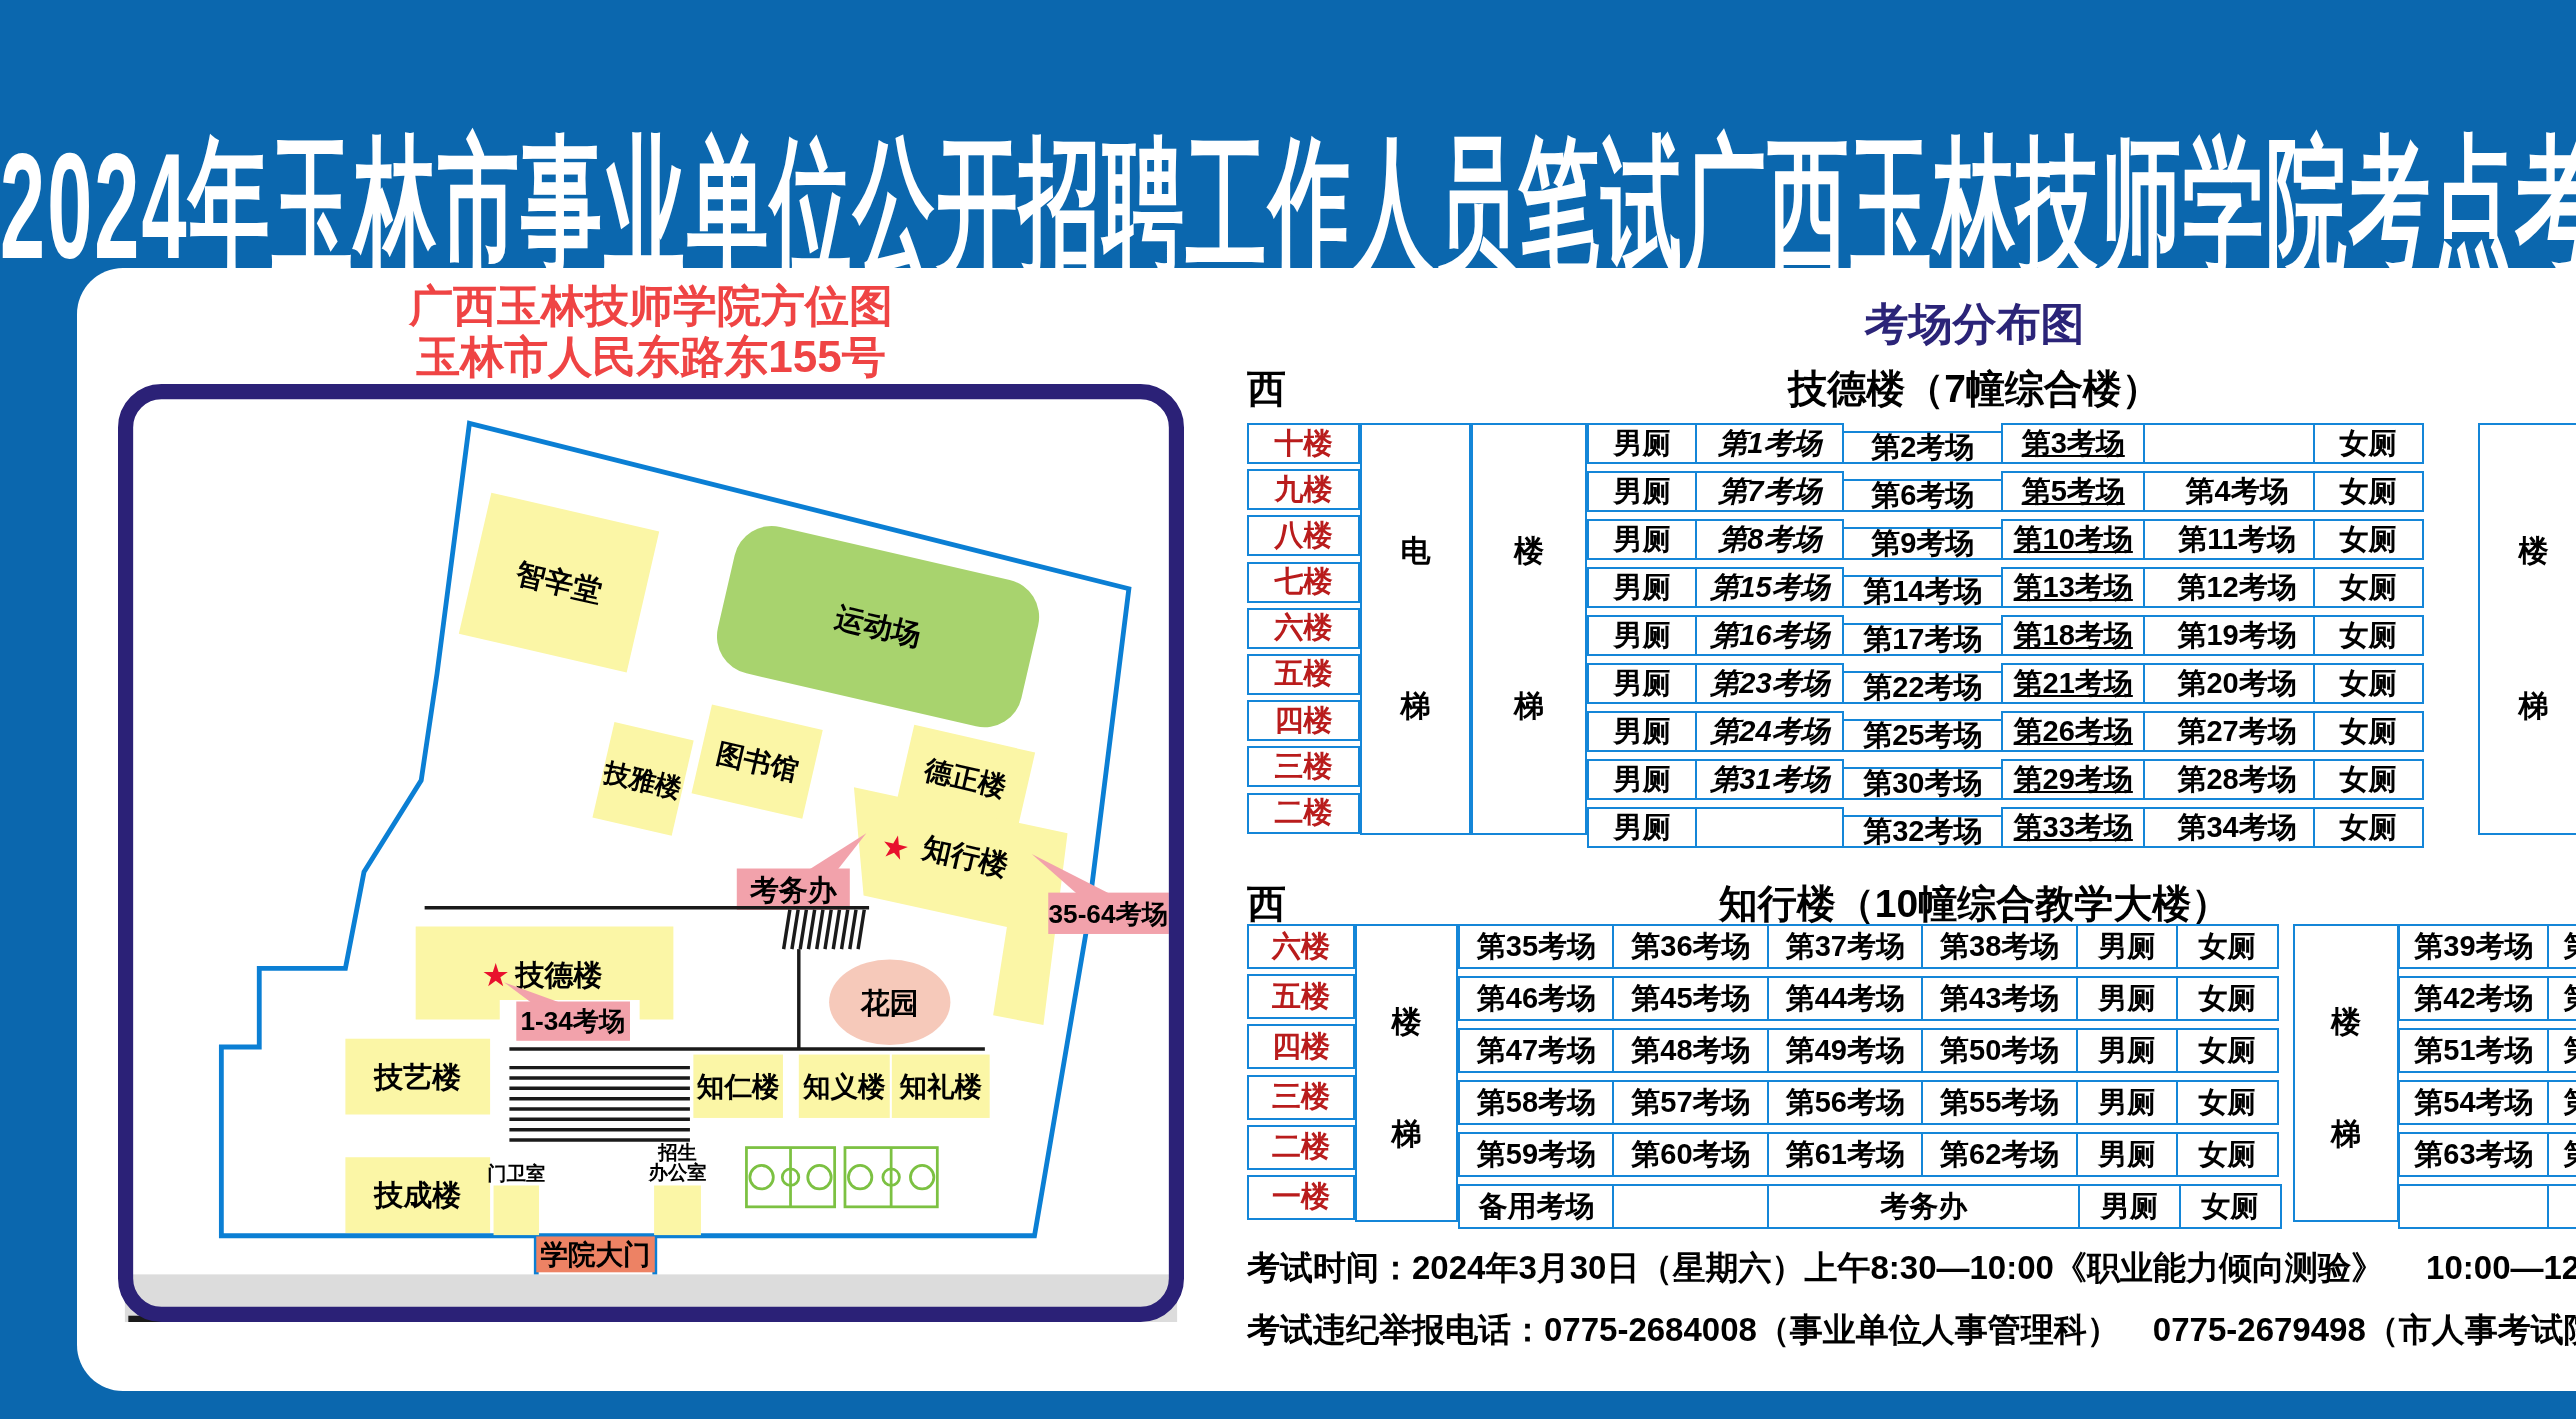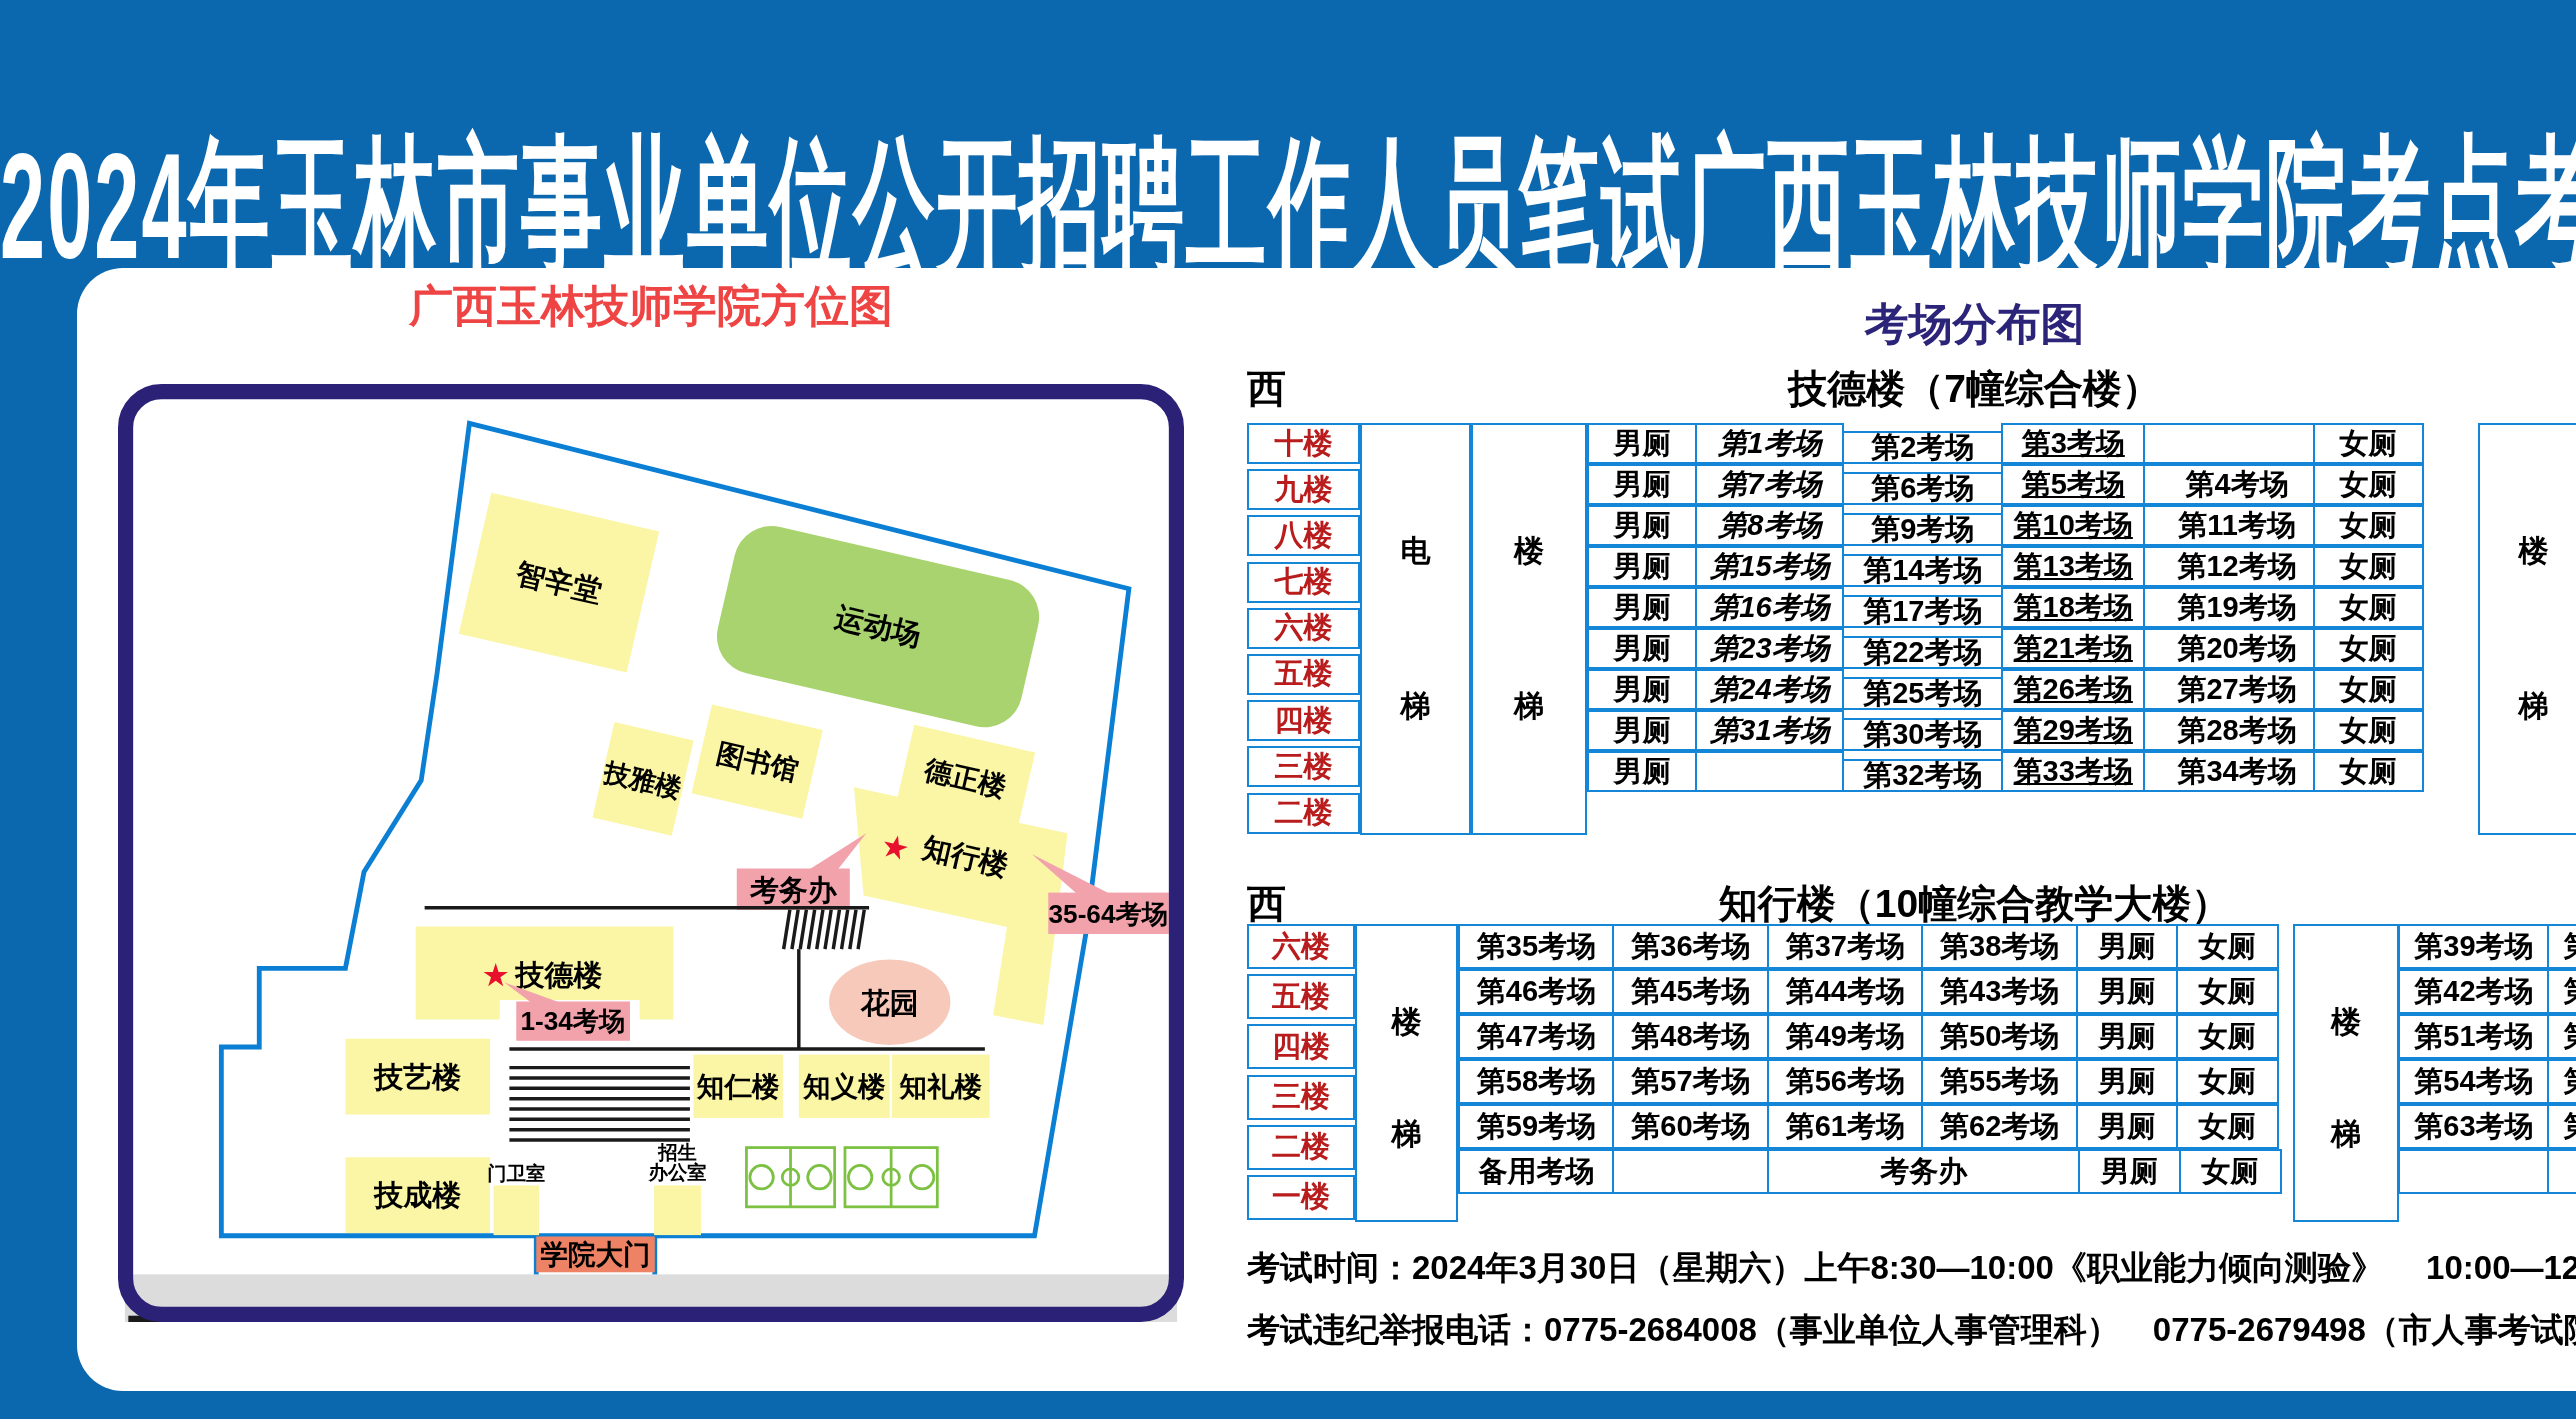--- a/index.html
+++ b/index.html
@@ -25,21 +25,21 @@
   .t1-head{left:1170px;top:96px;} .t2-head{left:1170px;top:611px;}
   .tgrid{position:absolute;left:1170px;width:1455px;}
   .t1-grid{top:155px;height:412px;} .t2-grid{top:656px;height:298px;}
   .floors{position:absolute;left:0;top:0;display:flex;flex-direction:column;gap:5.2px;}
   .fcell,.cell,.tallbox{box-sizing:border-box;border:2.6px solid #1486d8;background:#fff;}
   .fcell{width:113px;display:flex;align-items:center;justify-content:center;font-size:29px;font-weight:bold;color:#b91c1c;}
   .t1-grid .fcell{height:41px;} .t2-grid .fcell{height:45px;width:108px;}
   .tallbox{position:absolute;top:0;}
   .tallbox span{position:absolute;left:0;width:100%;text-align:center;font-size:30px;font-weight:bold;color:#000;}
   .tallbox .v1{top:26%;} .tallbox .v2{top:64%;}
-  .rows{position:absolute;top:0;display:flex;flex-direction:column;gap:0;}
+  .rows{position:absolute;top:0;display:flex;flex-direction:column;gap:7px;}
   .trow{display:flex;}
   .t1-grid .trow{height:41px;} .t2-grid .trow{height:45px;}
   .cell{display:flex;align-items:center;justify-content:center;font-size:29px;font-weight:bold;
         color:#000;white-space:nowrap;}
   .cell+.cell{margin-left:-2.6px;}
   
   .w-m{width:111px;} .w-r1{width:149px;font-style:italic;} .w-r2{width:162px;margin-top:8px;} .w-r3{width:144px;text-decoration:underline;} .w-r4{width:173px;padding-left:16px;} .w-f{width:111px;}
   
   .u-r{width:157px;} .u-r4{width:157px;} .u-m{width:103px;} .u-f{width:103px;}
   .u-wide{width:314px;} .u-e1{width:152px;} .u-e2{width:152px;}
@@ -49,20 +49,21 @@
 </head>
 <body>
 
 <div class="page">
 
   <div class="main-title">2024年玉林市事业单位公开招聘工作人员笔试广西玉林技师学院考点考场示意图</div>
 
   <div class="panel">
 
     <div class="map-title mt1">广西玉林技师学院方位图</div>
+    <div class="map-title mt2">玉林市人民东路东155号</div>
 
     <svg class="map-svg" viewBox="0 0 1547 1361">
 
       <rect x="10" y="1292" width="1527" height="166" fill="#dcdcdc"></rect>
       <g fill="#1a1a1a">
         <rect x="15" y="1352" width="75" height="16"></rect>
           <rect x="125" y="1352" width="75" height="16"></rect>
         <rect x="235" y="1352" width="75" height="16"></rect>
           <rect x="345" y="1352" width="75" height="16"></rect>
         <rect x="455" y="1352" width="75" height="16"></rect>

